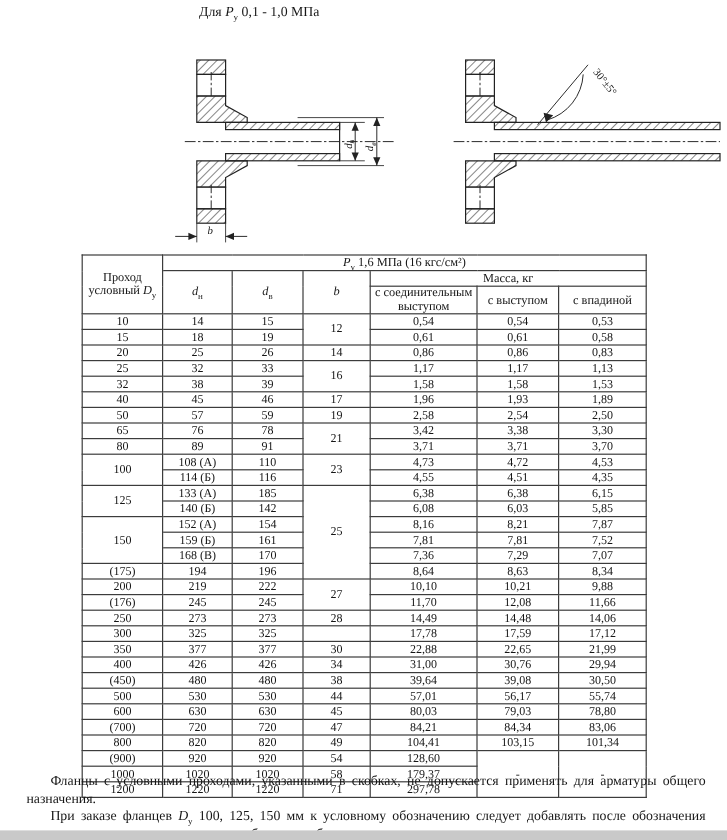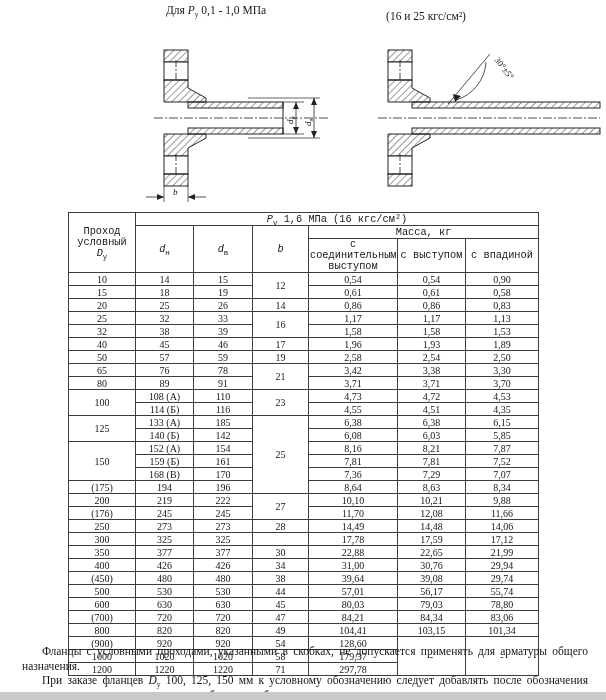--- a/index.html
+++ b/index.html
@@ -19,21 +19,21 @@
     position:absolute; left:68px; top:212px;
     border-collapse:collapse; table-layout:fixed; width:470px;
     font-size:10px;
   }
   table.flange td, table.flange th {
     border:1px solid #3c3c3c; padding:0 1px;
     text-align:center; vertical-align:middle;
     font-weight:normal; height:12px; line-height:11px;
     overflow:hidden;
   }
-  table.flange th { font-size:10.3px;font-family:Liberation Mono, monospace; }
+  table.flange th { font-size:10.3px; }
   th.mass-sub { line-height:10.5px; height:24px; }
   .sym { font-style:italic; }
 
   .notes { position:absolute; left:22px; top:644px; width:566px;
     font-size:11.5px; line-height:14.5px; text-align:justify; }
   .notes p { margin:0; text-indent:20px; }
 
   .page-bottom-edge { position:absolute; left:0; top:692px; width:606px; height:8px;
     background:#c9c9c9; }
 
@@ -41,21 +41,20 @@
 </style>
 </head>
 <body>
 
 <div class="page">
 
   <div class="caption" style="left:110px; top:4px; width:212px;">
     <div><span>Для </span><span class="sym">P</span><sub>у</sub><span> 0,1 - 1,0 МПа</span></div>
   </div>
   <div class="caption" style="left:320px; top:10px; width:212px;">
-    <div>(16 и 25 кгс/см²)</div>
   </div>
 
   <div class="drawing" style="left:128px; top:46px;">
     <svg width="236" height="162" viewBox="0 0 236 162">
       <defs>
         <pattern id="hL" width="5" height="5" patternUnits="userSpaceOnUse" patternTransform="rotate(45)">
           <line x1="0" y1="0" x2="0" y2="5" stroke="#333" stroke-width="1"></line>
         </pattern>
       </defs>
 
@@ -160,21 +159,21 @@
       </tr>
     </thead>
     <tbody>
         <tr>
           <td>10</td>
           <td>14</td>
           <td>15</td>
           <td rowspan="2">12</td>
           <td>0,54</td>
           <td>0,54</td>
-          <td>0,90</td>
+          <td>0,53</td>
         </tr>
         <tr>
           <td>15</td>
           <td>18</td>
           <td>19</td>
           <td>0,61</td>
           <td>0,61</td>
           <td>0,58</td>
         </tr>
         <tr>
@@ -353,21 +352,21 @@
           <td>30,76</td>
           <td>29,94</td>
         </tr>
         <tr>
           <td>(450)</td>
           <td>480</td>
           <td>480</td>
           <td>38</td>
           <td>39,64</td>
           <td>39,08</td>
-          <td>29,74</td>
+          <td>30,50</td>
         </tr>
         <tr>
           <td>500</td>
           <td>530</td>
           <td>530</td>
           <td>44</td>
           <td>57,01</td>
           <td>56,17</td>
           <td>55,74</td>
         </tr>

